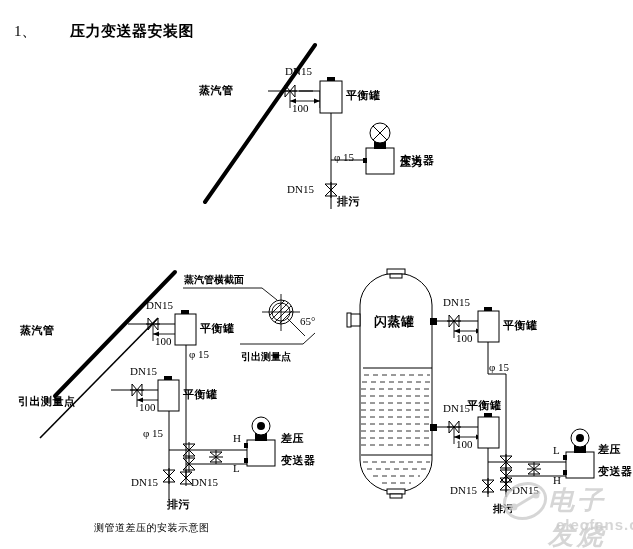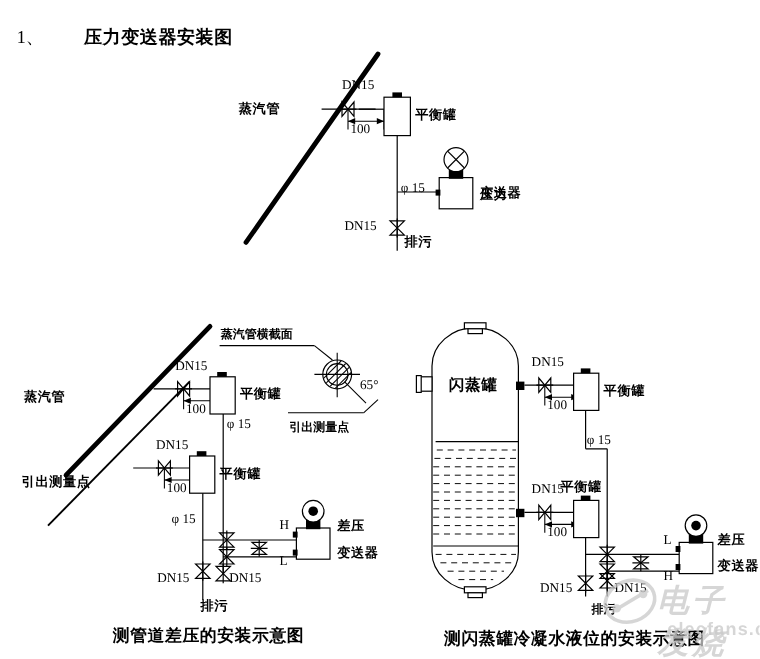--- a/index.html
+++ b/index.html
@@ -27,21 +27,21 @@
   .fillwht{fill:#fff;stroke:#000;stroke-width:1;}
 
   
   .lbl{position:absolute;white-space:nowrap;line-height:1;}
   .lbl-en{font-family:"Liberation Serif","DejaVu Serif",serif;font-size:11px;}
   .lbl-cn{font-family:"DejaVu Sans","Liberation Sans",sans-serif;font-size:11px;font-weight:700;letter-spacing:0.5px;}
   .lbl-cn-sm{font-family:"DejaVu Sans","Liberation Sans",sans-serif;font-size:10px;font-weight:700;}
   .caption{
     position:absolute;white-space:nowrap;
     font-family:"DejaVu Sans","Liberation Sans",sans-serif;
-    font-size:14px;font-weight:700;letter-spacing:0.5px;
+    font-size:10px;font-weight:400;letter-spacing:0.5px;
   }
 
   
   .watermark{
     position:absolute;pointer-events:none;user-select:none;
     color:#c9c9c9;opacity:.75;
   }
   .wm-cn{font-family:"DejaVu Sans","Liberation Sans",sans-serif;font-size:26px;font-weight:700;font-style:italic;letter-spacing:3px;}
   .wm-en{font-family:"Liberation Sans","DejaVu Sans",sans-serif;font-size:15px;font-weight:700;letter-spacing:1px;}
 </style>
@@ -366,21 +366,20 @@
   <div class="lbl lbl-cn" style="left:467px;top:400px;">平衡罐</div>
   <div class="lbl lbl-en" style="left:443px;top:403px;">DN15</div>
   <div class="lbl lbl-en" style="left:456px;top:439px;">100</div>
   <div class="lbl lbl-en" style="left:553px;top:445px;">L</div>
   <div class="lbl lbl-en" style="left:553px;top:475px;">H</div>
   <div class="lbl lbl-cn" style="left:598px;top:444px;">差压</div>
   <div class="lbl lbl-cn" style="left:598px;top:466px;">变送器</div>
   <div class="lbl lbl-en" style="left:450px;top:485px;">DN15</div>
   <div class="lbl lbl-en" style="left:512px;top:485px;">DN15</div>
   <div class="lbl lbl-cn-sm" style="left:493px;top:504px;">排污</div>
-  <div class="caption" style="left:370px;top:524px;">测闪蒸罐冷凝水液位的安装示意图</div>
 
   <div class="watermark" style="left:500px;top:480px;">
     <svg width="50" height="42" viewBox="0 0 50 42">
       <ellipse cx="25" cy="21" rx="21" ry="17" fill="none" stroke="#c9c9c9" stroke-width="3" transform="rotate(-20 25 21)"></ellipse>
       <line x1="10" y1="30" x2="40" y2="12" stroke="#c9c9c9" stroke-width="3"></line>
       <circle cx="14" cy="27" r="3.5" fill="#c9c9c9"></circle>
       <circle cx="36" cy="15" r="3.5" fill="#c9c9c9"></circle>
     </svg>
   </div>
   <div class="watermark wm-cn" style="left:548px;top:483px;">电子发烧友</div>

